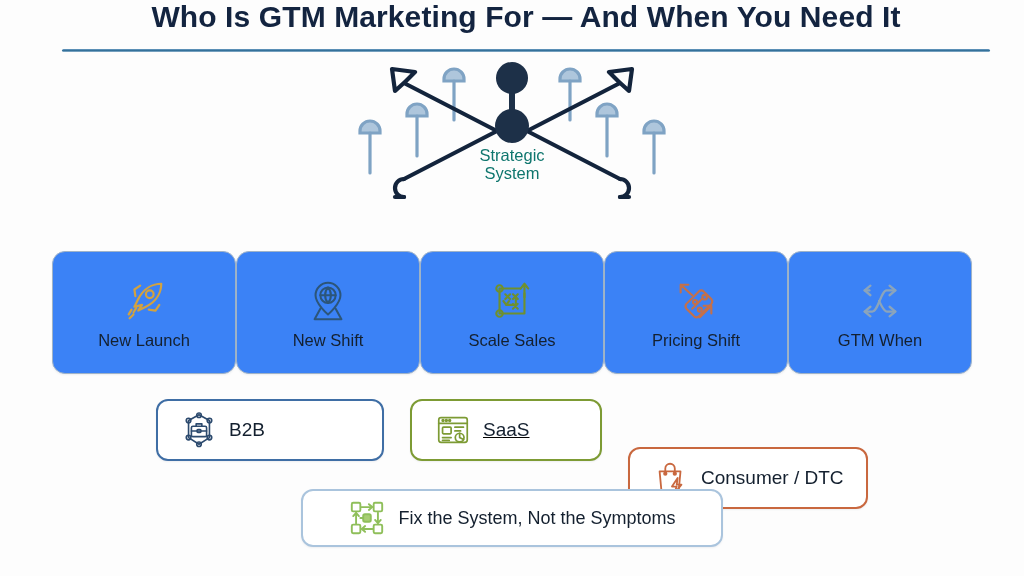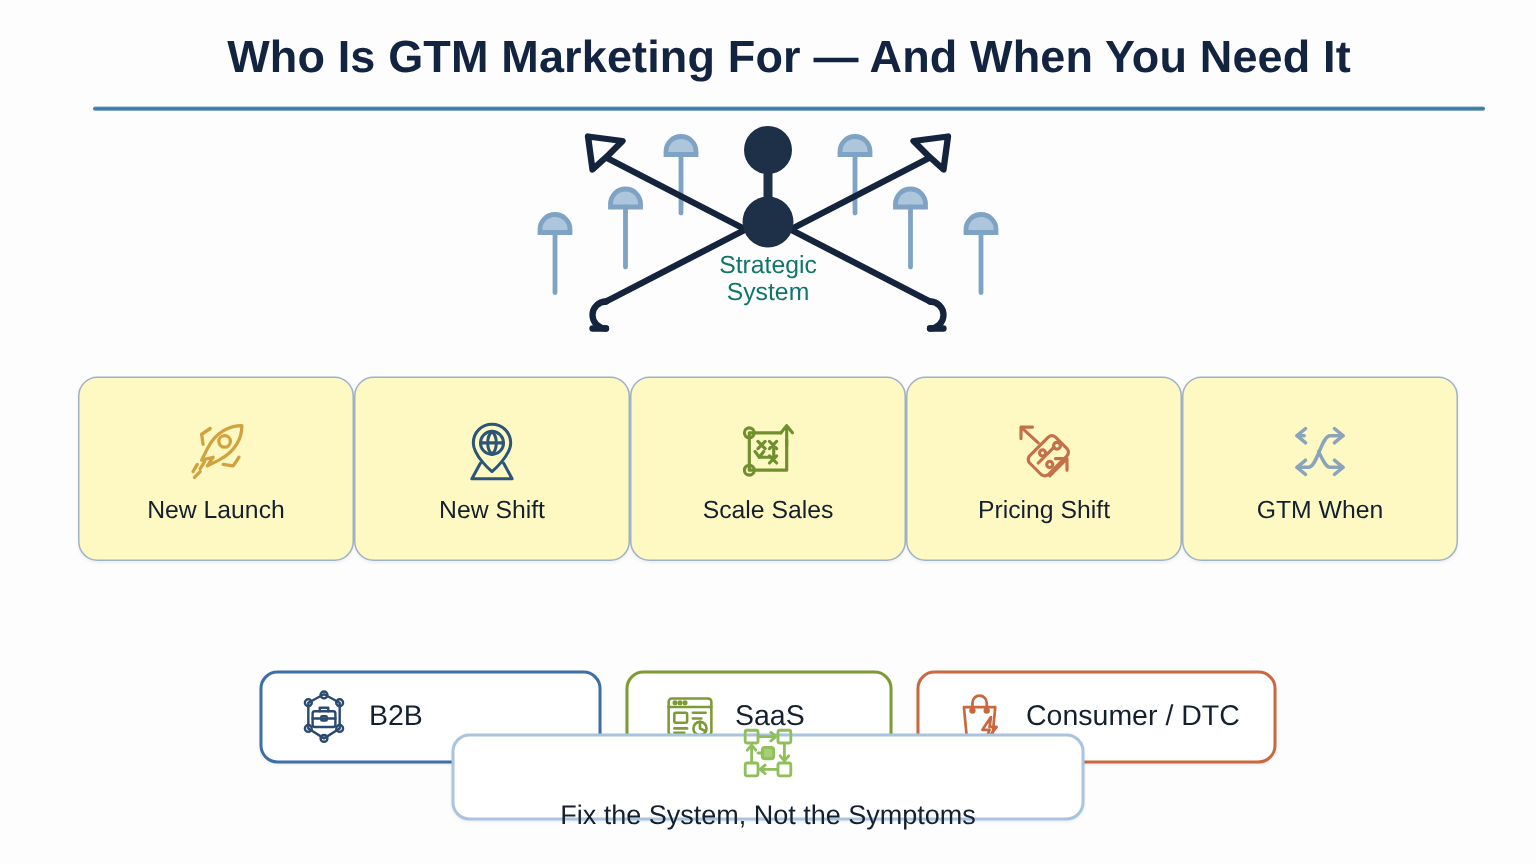--- a/index.html
+++ b/index.html
@@ -11,21 +11,20 @@
     width: 1024px;
     height: 576px;
     font-family: "Liberation Sans", sans-serif;
     background: #fdfdfd;
     overflow: hidden;
     position: relative;
   }
 
   
   .title-wrap {
-    padding-top: 22px;
     text-align: center;
     margin-left: 28px;
   }
   .title {
     font-size: 30px;
     font-weight: bold;
     color: #132440;
     letter-spacing: 0.1px;
     line-height: 1.1;
   }
@@ -64,21 +63,21 @@
     width: 920px;
     display: flex;
     justify-content: space-between;
   }
   .card {
     width: 193px;
     height: 123px;
     box-sizing: border-box;
     border: 1.6px solid #9fb3c8;
     border-radius: 13px;
-    background: #fef9c3;
+    background: #3b82f6;
     display: flex;
     flex-direction: column;
     align-items: center;
     justify-content: center;
     box-shadow: 0 1px 2px rgba(40,60,90,0.07);
   }
   .card-icon {
     height: 52px;
     display: flex;
     align-items: center;
@@ -92,42 +91,41 @@
   }
 
   
   .pills {
     position: absolute;
     top: 399px;
     left: 0;
     width: 1024px;
     display: flex;
     justify-content: center;
-    gap: 16px;
-    align-items: flex-end;
+    gap: 26px;
   }
   .pill {
     height: 62px;
     box-sizing: border-box;
     border-radius: 12px;
     background: #ffffff;
     display: flex;
     align-items: center;
     gap: 11px;
     padding: 0 22px;
     box-shadow: 0 1px 2px rgba(40,60,90,0.07);
   }
   .pill-label {
     font-size: 19px;
     color: #14202f;
     white-space: nowrap;
   }
   .pill-icon { display: flex; align-items: center; }
   .pill-b2b      { border: 2px solid #3f6ea5; width: 228px; }
-  .pill-saas     { border: 2px solid #7d9b34; width: 178px; }
+  .pill-saas     { border: 2px solid #7d9b34; width: 192px; text-decoration: underline; }
   .pill-consumer { border: 2px solid #c9683f; width: 240px; margin-top: 48px; }
 
   
   .bottom-wrap {
     position: absolute;
     top: 489px;
     left: 0;
     width: 1024px;
     display: flex;
     justify-content: center;
@@ -137,21 +135,20 @@
     height: 58px;
     box-sizing: border-box;
     border: 2px solid #aac4dd;
     border-radius: 12px;
     background: #ffffff;
     display: flex;
     align-items: center;
     justify-content: center;
     gap: 12px;
     box-shadow: 0 1px 2px rgba(40,60,90,0.07);
-    flex-direction: column;
   }
   .bottom-label {
     font-size: 18px;
     color: #14202f;
     white-space: nowrap;
   }
 </style>
 </head>
 <body>
 

